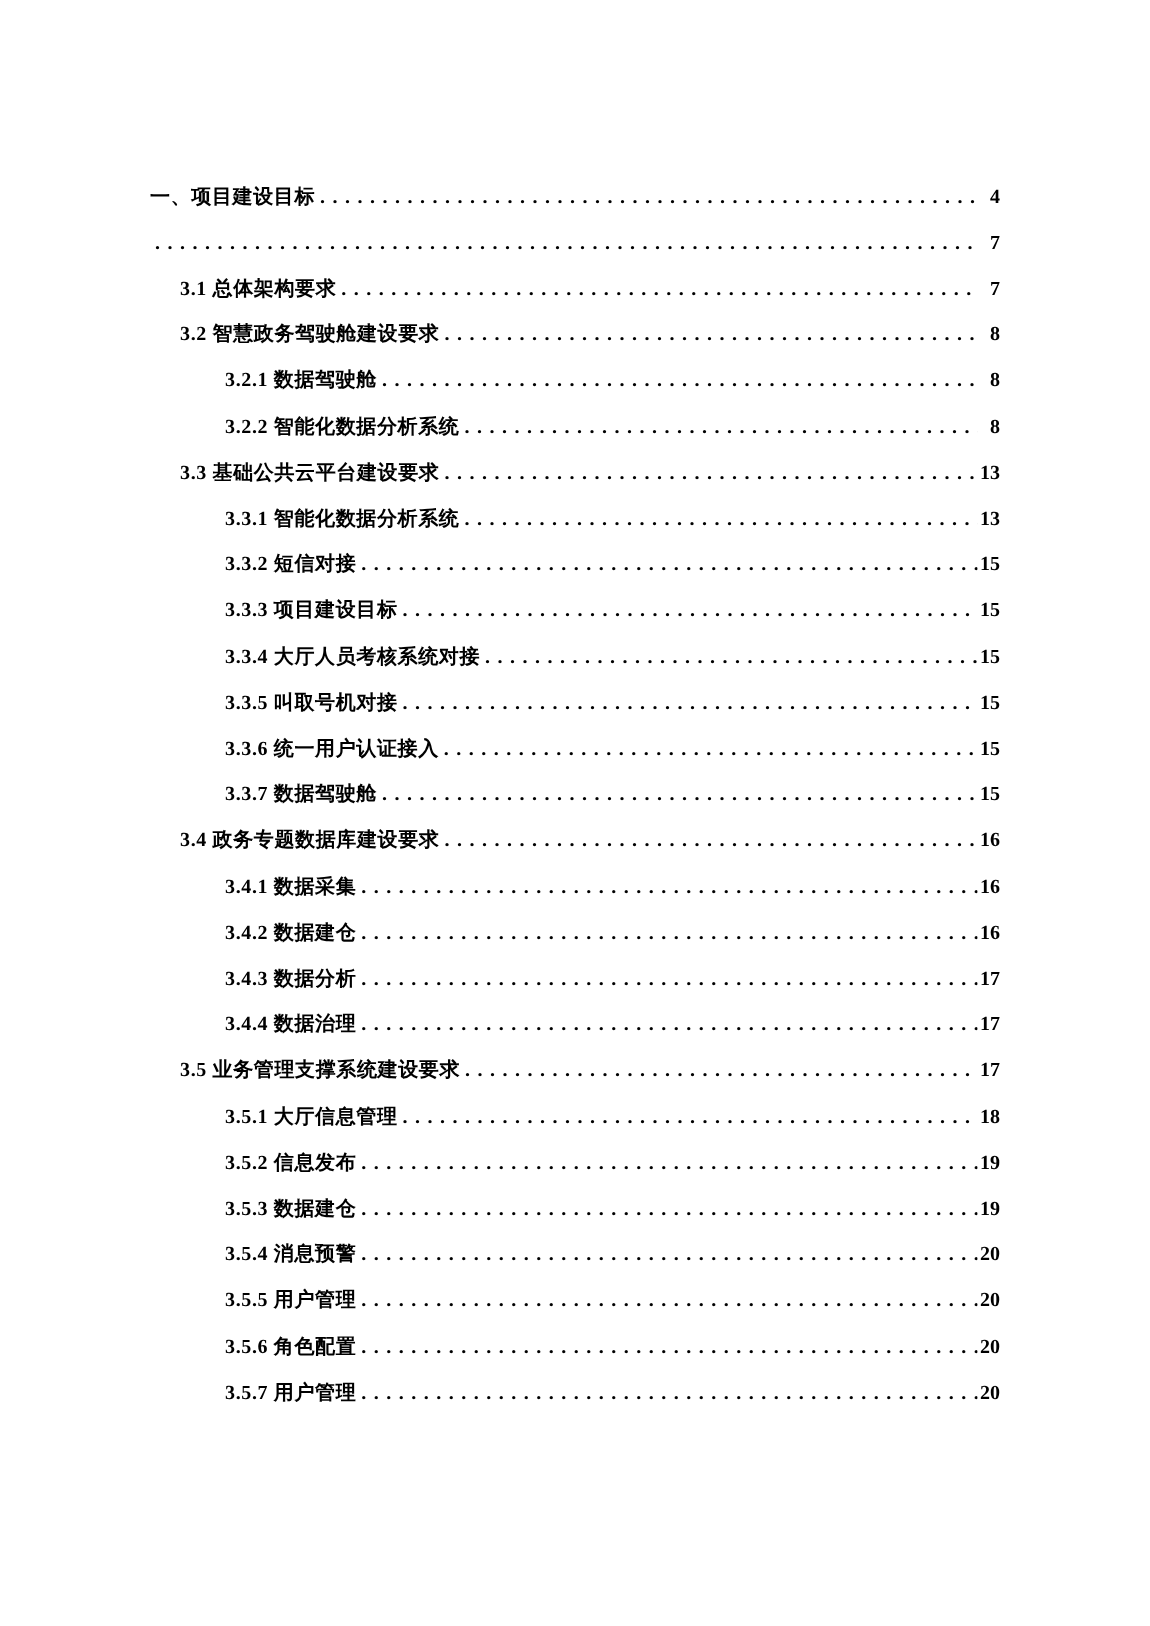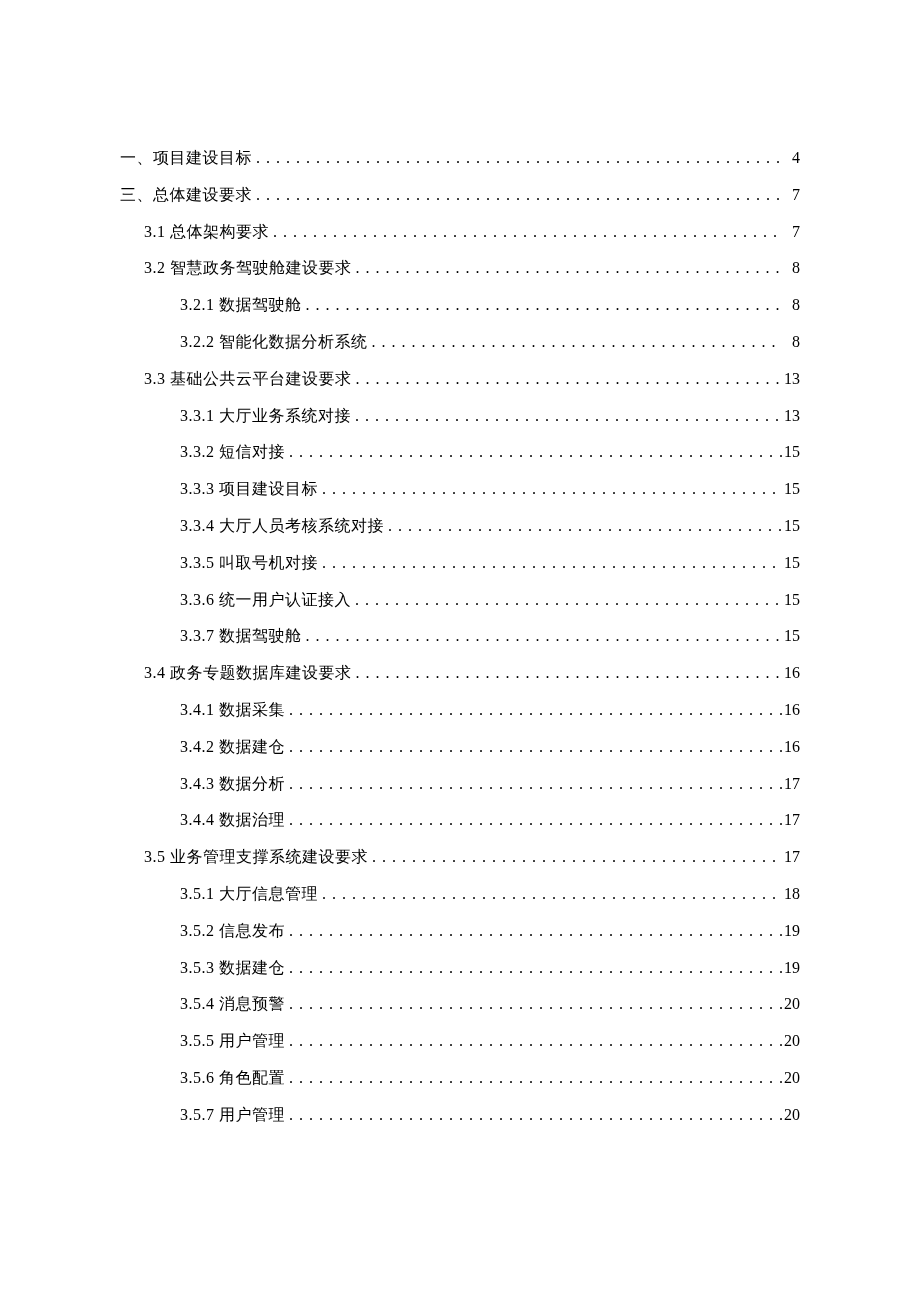--- a/index.html
+++ b/index.html
@@ -15,20 +15,21 @@
     box-sizing: border-box;
     font-family: "SimSun", "Songti SC", serif;
     font-size: 16px;
     color: #000;
   }
   .toc-entry {
     display: flex;
     align-items: flex-end;
     line-height: 2.3;
     white-space: nowrap;
+    font-weight: bold;
   }
   .toc-entry.level-1 { padding-left: 0; }
   .toc-entry.level-2 { padding-left: 24px; }
   .toc-entry.level-3 { padding-left: 60px; }
   .toc-title {
     flex: 0 0 auto;
     letter-spacing: 0.5px;
   }
   .toc-dots {
     flex: 1 1 auto;
@@ -51,21 +52,20 @@
 <body>
 
 <div class="page">
   <div id="toc-container">
       <div class="toc-entry level-1">
         <span class="toc-title">一、项目建设目标</span>
         <span class="toc-dots"></span>
         <span class="toc-page">4</span>
       </div>
       <div class="toc-entry level-1">
-        <span class="toc-title">三、总体建设要求</span>
         <span class="toc-dots"></span>
         <span class="toc-page">7</span>
       </div>
       <div class="toc-entry level-2">
         <span class="toc-title">3.1 总体架构要求</span>
         <span class="toc-dots"></span>
         <span class="toc-page">7</span>
       </div>
       <div class="toc-entry level-2">
         <span class="toc-title">3.2 智慧政务驾驶舱建设要求</span>
@@ -81,21 +81,21 @@
         <span class="toc-title">3.2.2 智能化数据分析系统</span>
         <span class="toc-dots"></span>
         <span class="toc-page">8</span>
       </div>
       <div class="toc-entry level-2">
         <span class="toc-title">3.3 基础公共云平台建设要求</span>
         <span class="toc-dots"></span>
         <span class="toc-page">13</span>
       </div>
       <div class="toc-entry level-3">
-        <span class="toc-title">3.3.1 大厅业务系统对接</span>
+        <span class="toc-title">3.3.1 智能化数据分析系统</span>
         <span class="toc-dots"></span>
         <span class="toc-page">13</span>
       </div>
       <div class="toc-entry level-3">
         <span class="toc-title">3.3.2 短信对接</span>
         <span class="toc-dots"></span>
         <span class="toc-page">15</span>
       </div>
       <div class="toc-entry level-3">
         <span class="toc-title">3.3.3 项目建设目标</span>

